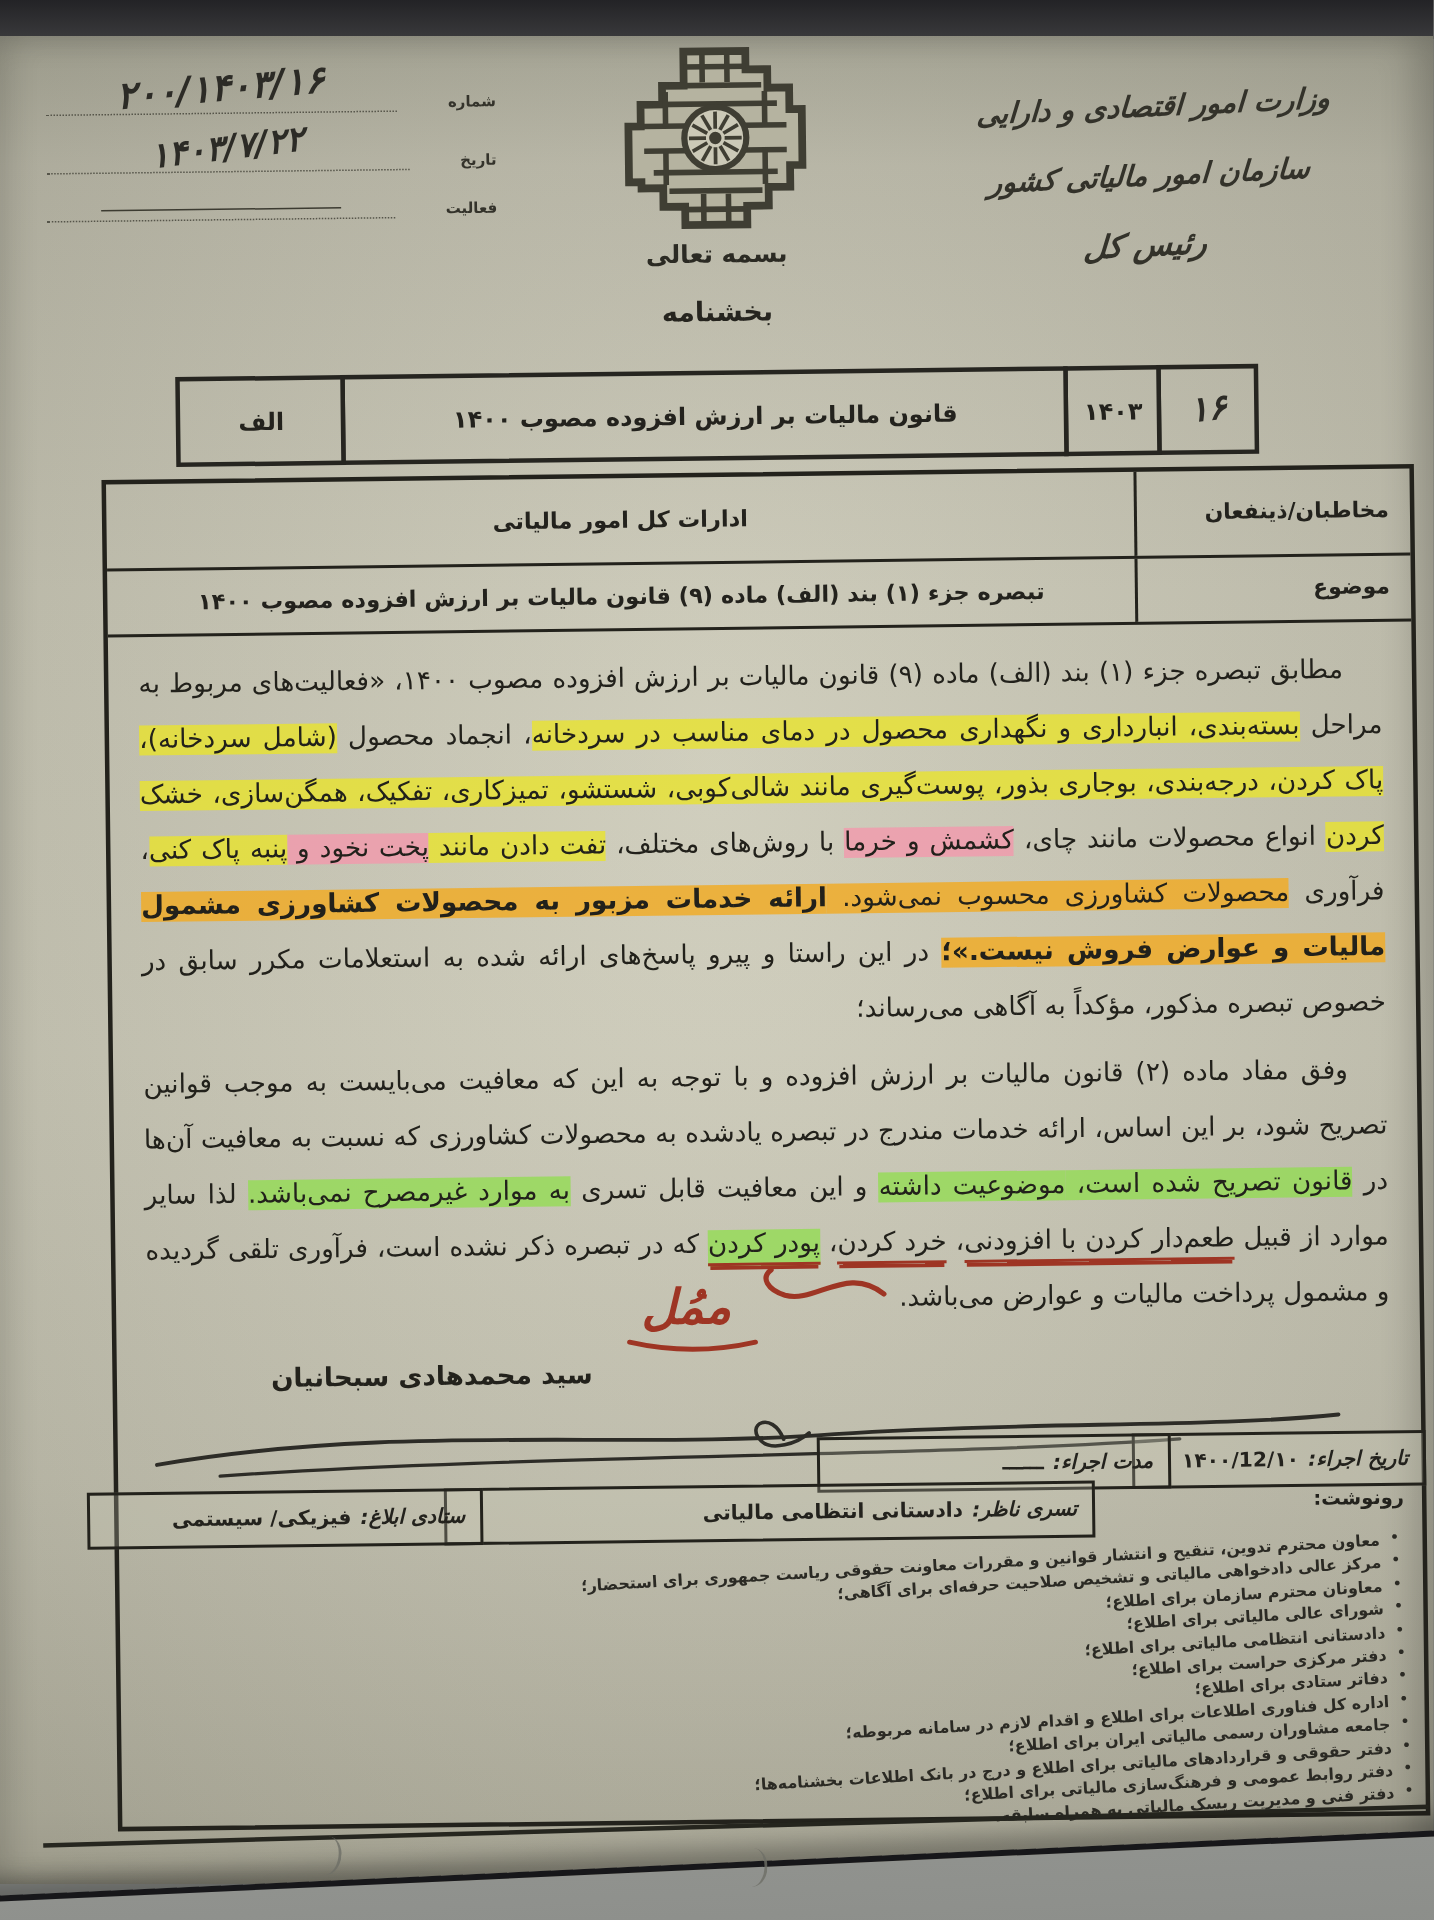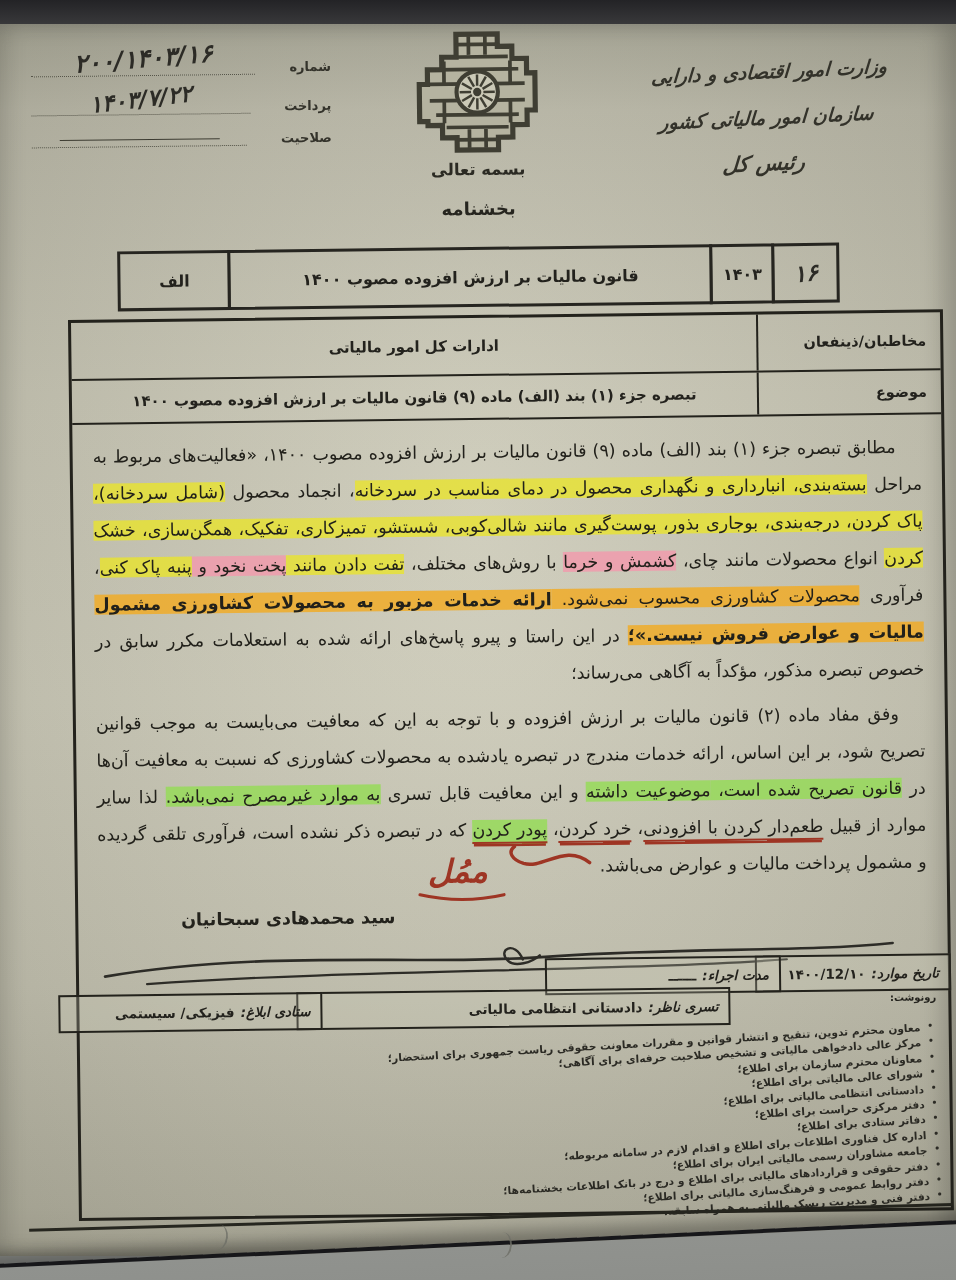--- a/index.html
+++ b/index.html
@@ -18,21 +18,21 @@
   
   .letterhead{position:absolute;right:22px;top:52px;width:330px;text-align:center;font-weight:bold;font-style:italic;transform:rotate(-2deg) skewX(-6deg);color:#33322a;}
   .letterhead div{line-height:46px;font-size:19px;}
   .letterhead .role{font-size:21px;}
   .logo-wrap{position:absolute;left:418px;top:30px;width:124px;height:124px;}
   .bismillah{position:absolute;left:388px;top:160px;width:184px;text-align:center;font-weight:bold;font-size:16.5px;color:#2b2a23;}
   .doc-type{position:absolute;left:388px;top:198px;width:184px;text-align:center;font-weight:bold;font-size:18px;letter-spacing:1px;color:#26251f;}
 
   .meta{position:absolute;left:34px;top:40px;width:300px;}
   .meta-row{display:flex;direction:rtl;align-items:flex-end;margin-bottom:10px;}
-  .meta-label{font-size:13px;font-weight:bold;color:#34332b;white-space:nowrap;padding-left:6px;margin-left:28px;}
+  .meta-label{font-size:10px;font-weight:bold;color:#34332b;white-space:nowrap;padding-left:6px;margin-left:28px;}
   .meta-value{flex:1;text-align:center;border-bottom:1px dotted #56554a;padding-bottom:2px;}
   .hand{font-style:italic;font-size:25px;font-weight:bold;letter-spacing:3px;color:#2c2b26;display:inline-block;transform:rotate(-4deg);}
   .hand-sm{font-style:italic;font-size:23px;font-weight:bold;letter-spacing:2px;color:#2c2b26;display:inline-block;transform:rotate(-6deg);}
   .attach-line{display:inline-block;width:160px;border-bottom:1.6px solid #3c3b31;height:14px;}
 
   
   .class-bar{position:absolute;left:118px;top:247px;width:722px;height:60px;display:flex;direction:rtl;}
   .class-cell{border:3px solid #262520;border-right-width:2px;display:flex;align-items:center;justify-content:center;font-weight:bold;font-size:16px;}
   .class-cell:first-child{border-right-width:3px;}
   .cc-serial{width:62px;}
@@ -60,21 +60,21 @@
   .red-note{position:absolute;left:280px;top:512px;width:240px;height:90px;}
   .sig-name{position:absolute;left:70px;top:588px;width:280px;text-align:center;font-weight:bold;font-size:17.5px;color:#23221c;}
   .sig-swoosh{position:absolute;left:8px;top:608px;width:830px;height:64px;}
 
   .fcell{position:absolute;border:2.5px solid #23221c;display:flex;align-items:center;direction:rtl;padding:0 10px;font-size:13.5px;font-weight:bold;white-space:nowrap;background:rgba(205,203,185,.25);}
   .fcell .lab{margin-left:6px;font-style:italic;}
   .cell-execdate{right:-3px;top:641px;width:172px;height:33px;}
   .cell-duration{right:167px;top:641px;width:212px;height:33px;}
   .cell-supervisor{right:218px;top:672px;width:410px;height:34px;}
   .cell-delivery{right:626px;top:672px;width:240px;height:34px;}
-  .ronavesht{position:absolute;right:12px;top:679px;font-size:10px;font-weight:bold;}
+  .ronavesht{position:absolute;right:12px;top:679px;font-size:13px;font-weight:bold;}
 
   .dist-list{position:absolute;right:16px;top:706px;width:845px;direction:rtl;transform:rotate(-2.6deg);transform-origin:100% 0;}
   .dist-item{font-size:10.6px;font-weight:bold;line-height:14.4px;color:#2b2a24;white-space:nowrap;}
   .dist-item .bullet{display:inline-block;margin-left:7px;font-size:9px;vertical-align:2px;}
 
   
   .fold-line{position:absolute;left:18px;top:1216px;width:924px;height:3px;background:#26261f;transform:rotate(-0.9deg);}
   .desk{position:absolute;left:-30px;top:1242px;width:1020px;height:160px;background:linear-gradient(180deg,#90928e,#868884);transform:rotate(-2.6deg);border-top:4px solid #17171a;box-shadow:0 -10px 14px rgba(0,0,0,.28);}
   .curl{position:absolute;width:18px;height:26px;border:none;border-right:2px solid #6e6f67;border-radius:0 50% 50% 0/0 50% 50% 0;opacity:.8;}
   .curl1{left:208px;top:1224px;transform:rotate(8deg);}
@@ -122,25 +122,25 @@
     </div>
     <div class="bismillah">بسمه تعالی</div>
     <div class="doc-type">بخشنامه</div>
 
     <div class="meta">
       <div class="meta-row">
         <span class="meta-label">شماره</span>
         <span class="meta-value"><span class="hand">۲۰۰/۱۴۰۳/۱۶</span></span>
       </div>
       <div class="meta-row">
-        <span class="meta-label">پرداخت</span>
+        <span class="meta-label">تاریخ</span>
         <span class="meta-value"><span class="hand-sm">۱۴۰۳/۷/۲۲</span></span>
       </div>
       <div class="meta-row">
-        <span class="meta-label">صلاحیت</span>
+        <span class="meta-label">فعالیت</span>
         <span class="meta-value"><span class="attach-line"></span></span>
       </div>
     </div>
 
     <div class="class-bar">
       <div class="class-cell cc-serial">
         <span class="hand-sm">۱۶</span>
       </div>
       <div class="class-cell cc-year">۱۴۰۳</div>
       <div class="class-cell cc-law">قانون مالیات بر ارزش افزوده مصوب ۱۴۰۰</div>
@@ -173,21 +173,21 @@
       <div class="sig-name">سید محمدهادی سبحانیان</div>
       <div class="sig-swoosh">
         <svg viewBox="0 0 830 64" width="830" height="64">
           <path d="M18 46 C 180 20 330 40 470 31 C 600 24 720 30 806 22" fill="none" stroke="#2d2c27" stroke-width="2.6" stroke-linecap="round"></path>
           <path d="M60 54 C 260 42 540 47 700 37" fill="none" stroke="#2d2c27" stroke-width="2.2" stroke-linecap="round"></path>
           <path d="M436 34 c -8 -20 -26 -10 -15 1 c 7 7 24 2 32 -5" fill="none" stroke="#2d2c27" stroke-width="2.4" stroke-linecap="round"></path>
         </svg>
       </div>
 
       <div class="fcell cell-execdate">
-        <span class="lab">تاریخ موارد:</span>
+        <span class="lab">تاریخ اجراء:</span>
         <span>۱۴۰۰/12/۱۰</span>
       </div>
       <div class="fcell cell-duration">
         <span class="lab">مدت اجراء:</span>
         <span>ــــــ</span>
       </div>
       <div class="fcell cell-supervisor">
         <span class="lab">تسری ناظر:</span>
         <span>دادستانی انتظامی مالیاتی</span>
       </div>

